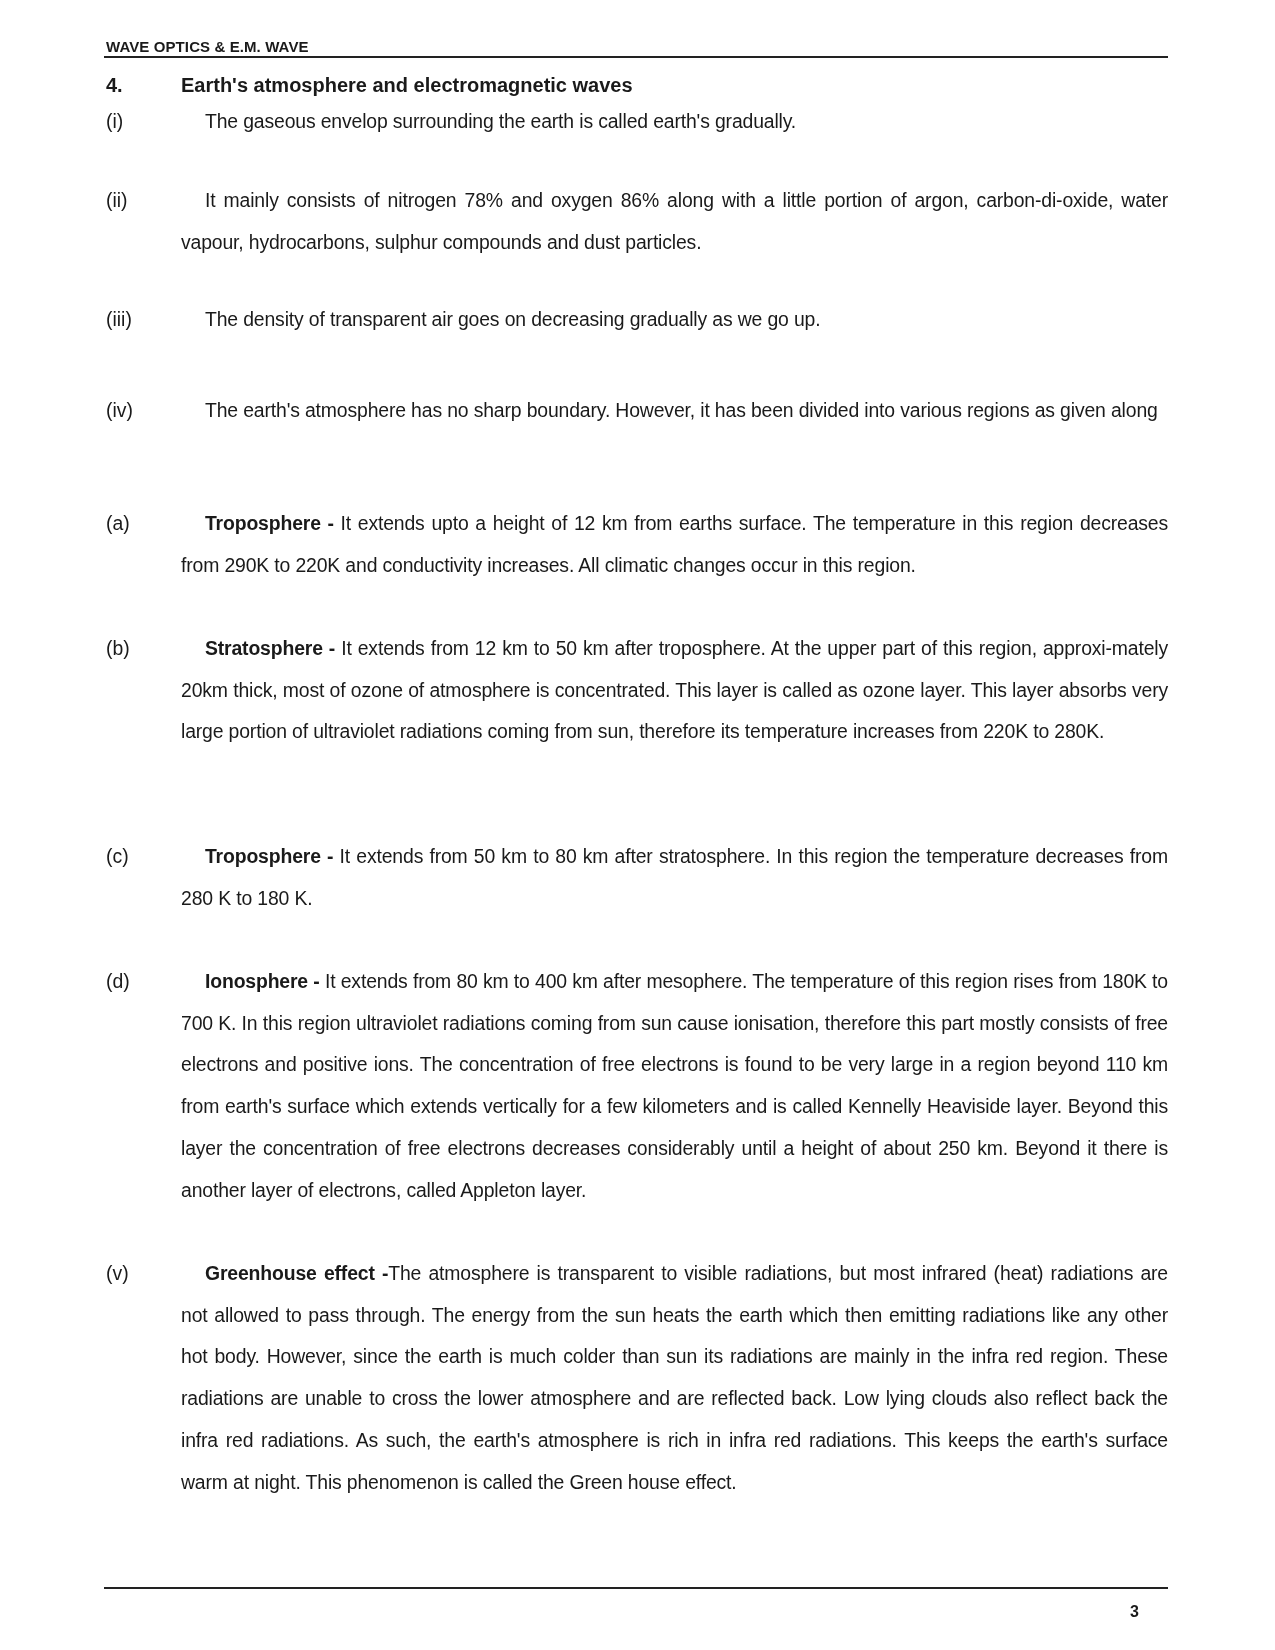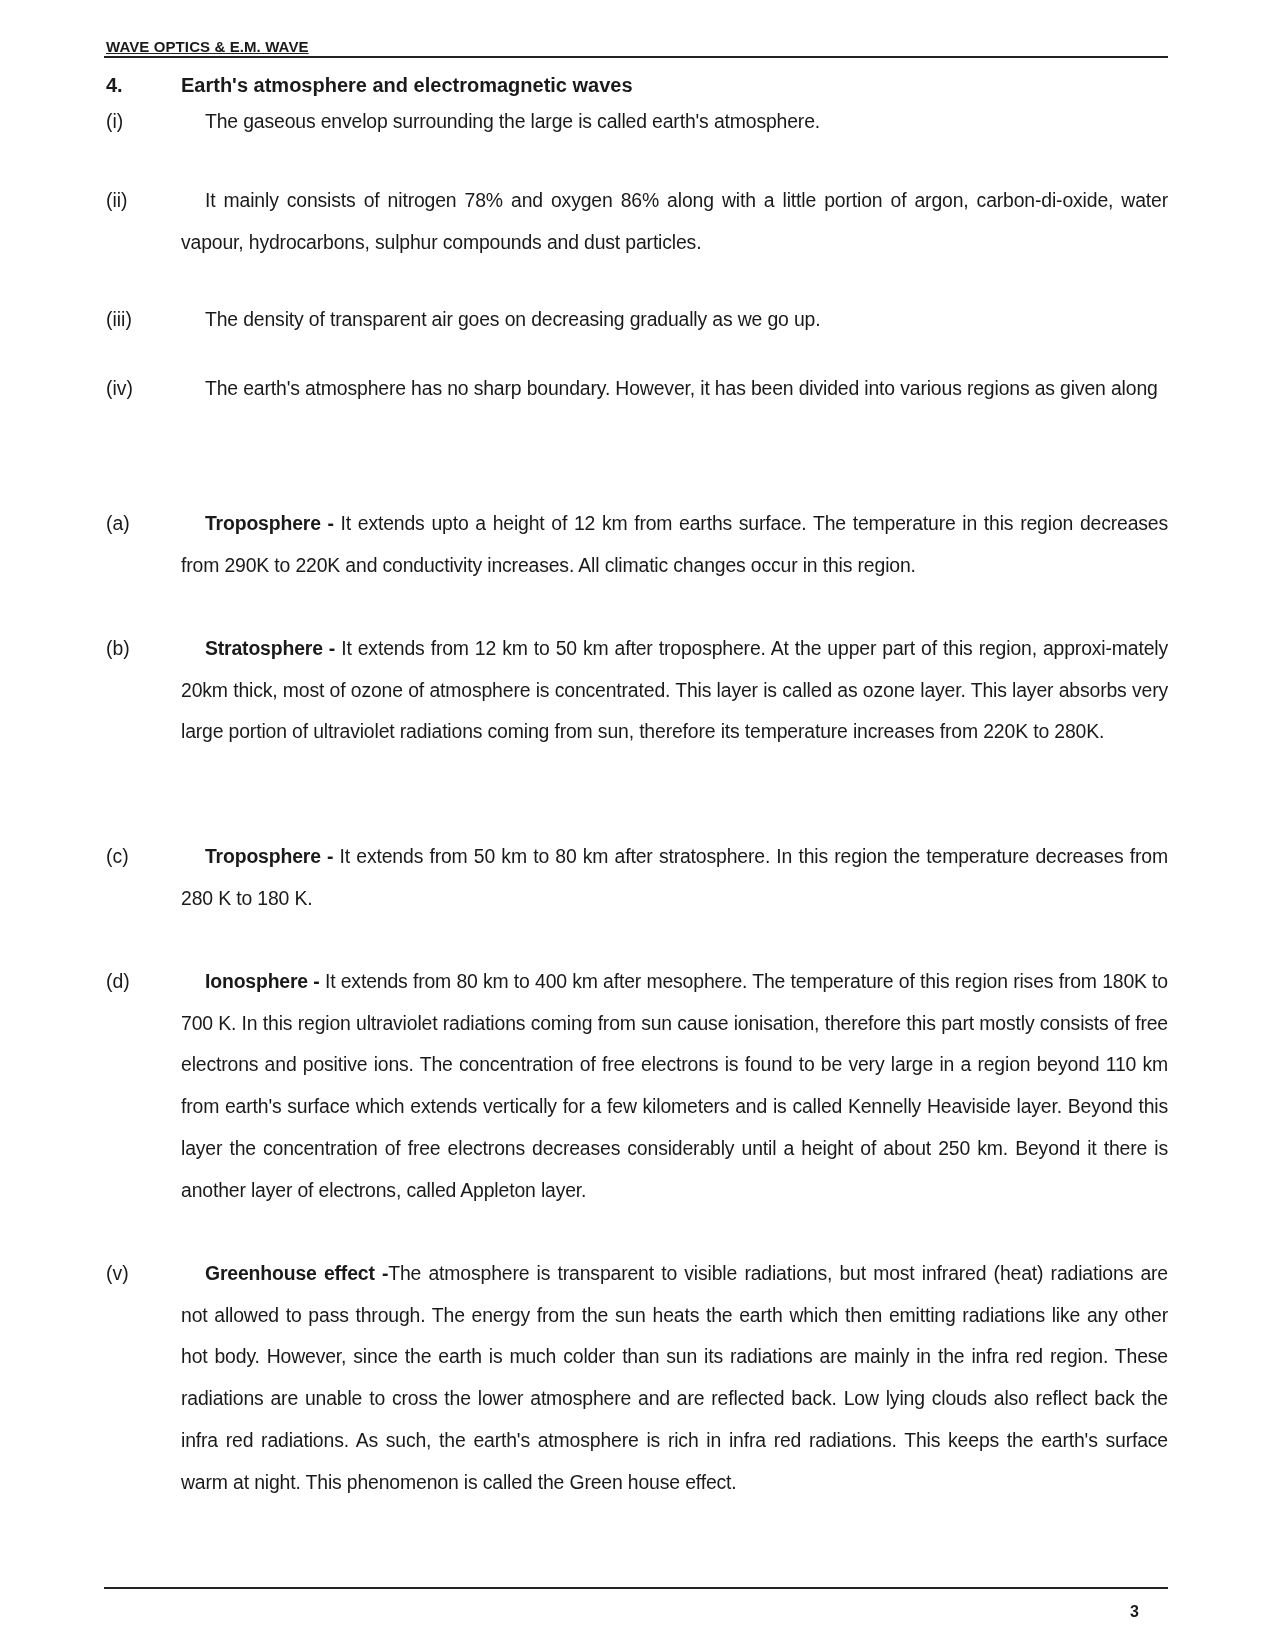--- a/index.html
+++ b/index.html
@@ -2,21 +2,21 @@
 <html><head>
   <meta charset="utf-8">
   <style>
     html, body { margin: 0; padding: 0; background: #ffffff; }
     body {
       width: 1275px; height: 1650px; position: relative; overflow: hidden;
       font-family: "Liberation Sans", sans-serif; color: #1a1a1a;
     }
     .running-head {
       position: absolute; left: 106px; top: 38px;
-      font-size: 15px; font-weight: bold; letter-spacing: 0.1px; text-decoration: underline;
+      font-size: 15px; font-weight: bold; letter-spacing: 0.1px;
     }
     .head-rule {
       position: absolute; left: 104px; top: 56px; width: 1064px; height: 0;
       border-top: 2px solid #222;
     }
     .section-title {
       position: absolute; left: 106px; top: 74px; width: 1064px;
       font-size: 20px; font-weight: bold;
     }
     .section-title .num { position: absolute; left: 0; }
@@ -45,34 +45,34 @@
 <div class="running-head">WAVE OPTICS &amp; E.M. WAVE</div>
 <div class="head-rule"></div>
 
 <div class="section-title">
   <span class="num">4.</span>
   <span class="txt">Earth's atmosphere and electromagnetic waves</span>
 </div>
 
 <div class="item" style="top:101px">
   <span class="label">(i)</span>
-  <div class="body"><b></b><span>The gaseous envelop surrounding the large is called earth's atmosphere.</span></div>
+  <div class="body"><b></b><span>The gaseous envelop surrounding the earth is called earth's gradually.</span></div>
 </div>
 
 <div class="item" style="top:180px">
   <span class="label">(ii)</span>
   <div class="body"><b></b><span>It mainly consists of nitrogen 78% and oxygen 86% along with a little portion of argon, carbon-di-oxide, water vapour, hydrocarbons, sulphur compounds and dust particles.</span></div>
 </div>
 
 <div class="item" style="top:299px">
   <span class="label">(iii)</span>
   <div class="body"><b></b><span>The density of transparent air goes on decreasing gradually as we go up.</span></div>
 </div>
 
-<div class="item" style="top:368px">
+<div class="item" style="top:390px">
   <span class="label">(iv)</span>
   <div class="body"><b></b><span>The earth's atmosphere has no sharp boundary. However, it has been divided into various regions as given along</span></div>
 </div>
 
 <div class="item" style="top:503px">
   <span class="label">(a)</span>
   <div class="body"><b>Troposphere - </b><span>It extends upto a height of 12 km from earths surface. The temperature in this region decreases from 290K to 220K and conductivity increases. All climatic changes occur in this region.</span></div>
 </div>
 
 <div class="item" style="top:628px">

